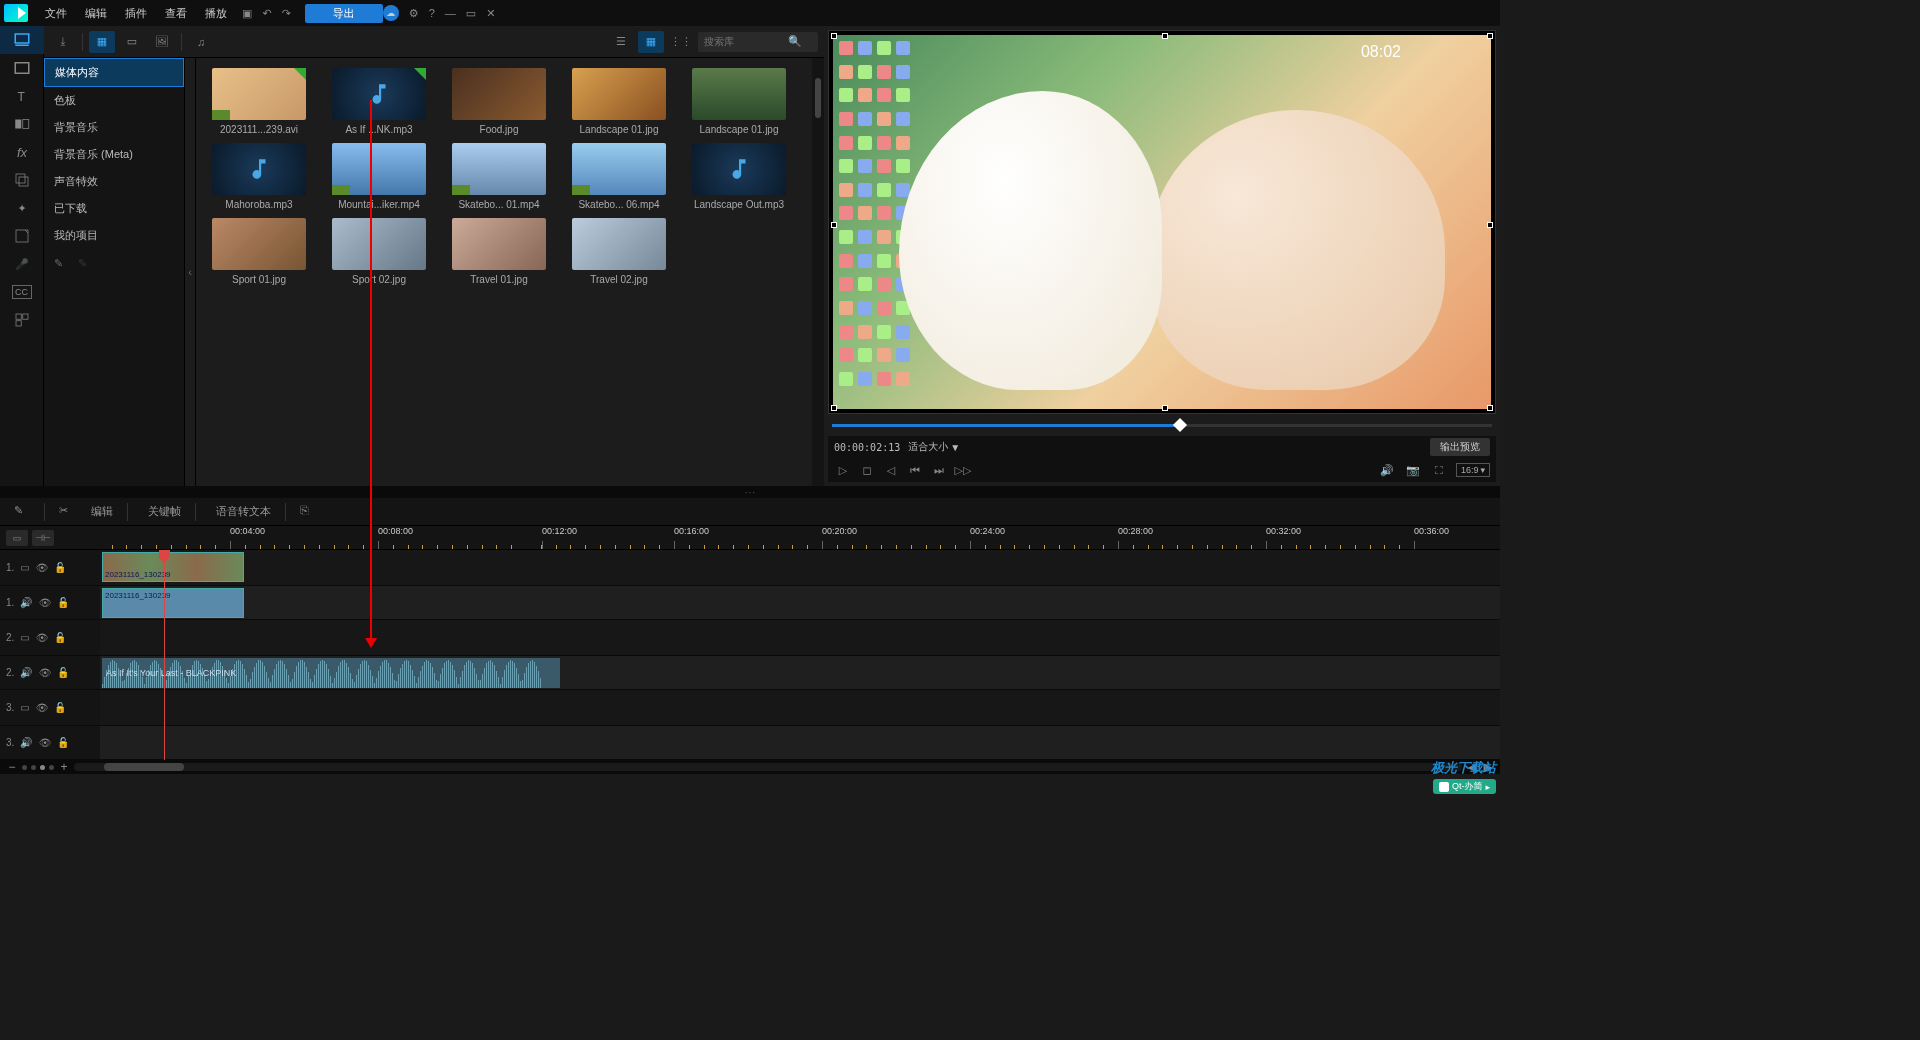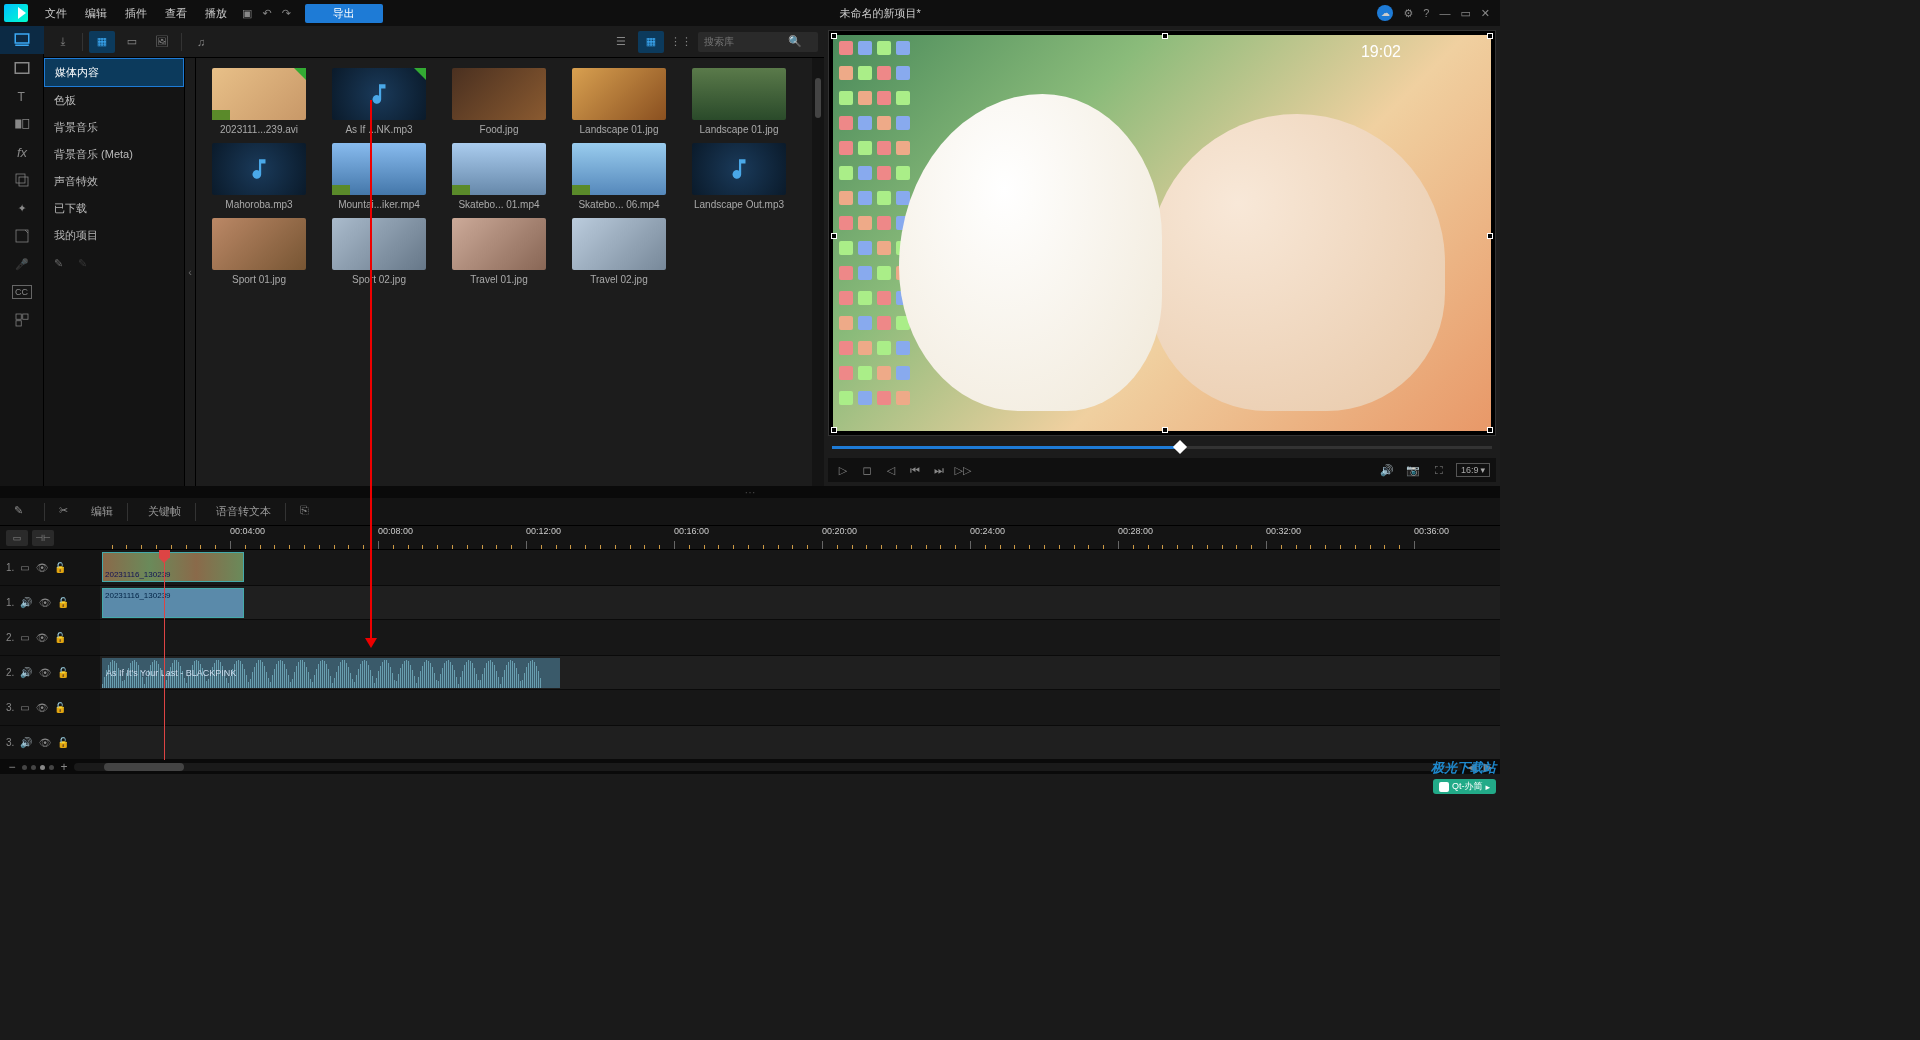--- a/index.html
+++ b/index.html
@@ -138,21 +138,20 @@
   <div class="menu-item">编辑</div>
   <div class="menu-item">插件</div>
   <div class="menu-item">查看</div>
   <div class="menu-item">播放</div>
   <div class="title-icons">
     <span style="color:#888;">▣</span>
     <span style="color:#888;">↶</span>
     <span style="color:#888;">↷</span>
   </div>
   <div class="export-btn">导出</div>
-  <div class="title-center">未命名的新项目*</div>
   <div class="title-right">
     <div class="circ-icon">☁</div>
     <span style="color:#888;">⚙</span>
     <span style="color:#888;">?</span>
     <span style="color:#888;">—</span>
     <span style="color:#888;">▭</span>
     <span style="color:#888;">✕</span>
   </div>
 </div>
 
@@ -383,36 +382,46 @@
             <div class="di"></div>
             <div class="di"></div>
             <div class="di"></div>
             <div class="di"></div>
             <div class="di"></div>
             <div class="di"></div>
             <div class="di"></div>
             <div class="di"></div>
             <div class="di"></div>
           </div>
-        <div class="preview-clock">19:02</div>
+        <div class="preview-clock">08:02</div>
       </div>
       <div class="handle" style="top:2px;left:2px;"></div>
       <div class="handle" style="top:2px;right:2px;"></div>
       <div class="handle" style="bottom:2px;left:2px;"></div>
       <div class="handle" style="bottom:2px;right:2px;"></div>
       <div class="handle" style="top:2px;left:50%;"></div>
       <div class="handle" style="bottom:2px;left:50%;"></div>
       <div class="handle" style="left:2px;top:50%;"></div>
       <div class="handle" style="right:2px;top:50%;"></div>
     </div>
     <div class="scrub-bar">
       <div class="scrub-track">
           <div class="scrub-fill"></div>
           <div class="scrub-head"></div>
         </div>
+    </div>
+    <div class="preview-controls">
+      <span class="pc-time">00:00:02:13</span>
+      <span class="pc-dropdown">
+          <span>适合大小</span>
+          <span> ▼</span>
+        </span>
+      <div class="pc-right">
+        <span class="pc-btn-out">输出预览</span>
+      </div>
     </div>
     <div class="transport">
       <div class="tr-btn">▷</div>
       <div class="tr-btn">◻</div>
       <div class="tr-btn">◁</div>
       <div class="tr-btn">⏮</div>
       <div class="tr-btn">⏭</div>
       <div class="tr-btn">▷▷</div>
       <div class="tr-right">
         <div class="tr-btn">🔊</div>
@@ -471,21 +480,21 @@
         <div class="ruler-tick" style="left: 278px;">00:08:00</div>
         <div class="ruler-minor" style="left: 144.8px;"></div>
         <div class="ruler-minor" style="left: 159.6px;"></div>
         <div class="ruler-minor" style="left: 174.4px;"></div>
         <div class="ruler-minor" style="left: 189.2px;"></div>
         <div class="ruler-minor" style="left: 204px;"></div>
         <div class="ruler-minor" style="left: 218.8px;"></div>
         <div class="ruler-minor" style="left: 233.6px;"></div>
         <div class="ruler-minor" style="left: 248.4px;"></div>
         <div class="ruler-minor" style="left: 263.2px;"></div>
-        <div class="ruler-tick" style="left: 426px;">00:12:00</div>
+        <div class="ruler-tick" style="left: 442px;">00:12:00</div>
         <div class="ruler-minor" style="left: 292.8px;"></div>
         <div class="ruler-minor" style="left: 307.6px;"></div>
         <div class="ruler-minor" style="left: 322.4px;"></div>
         <div class="ruler-minor" style="left: 337.2px;"></div>
         <div class="ruler-minor" style="left: 352px;"></div>
         <div class="ruler-minor" style="left: 366.8px;"></div>
         <div class="ruler-minor" style="left: 381.6px;"></div>
         <div class="ruler-minor" style="left: 396.4px;"></div>
         <div class="ruler-minor" style="left: 411.2px;"></div>
         <div class="ruler-tick" style="left: 574px;">00:16:00</div>

